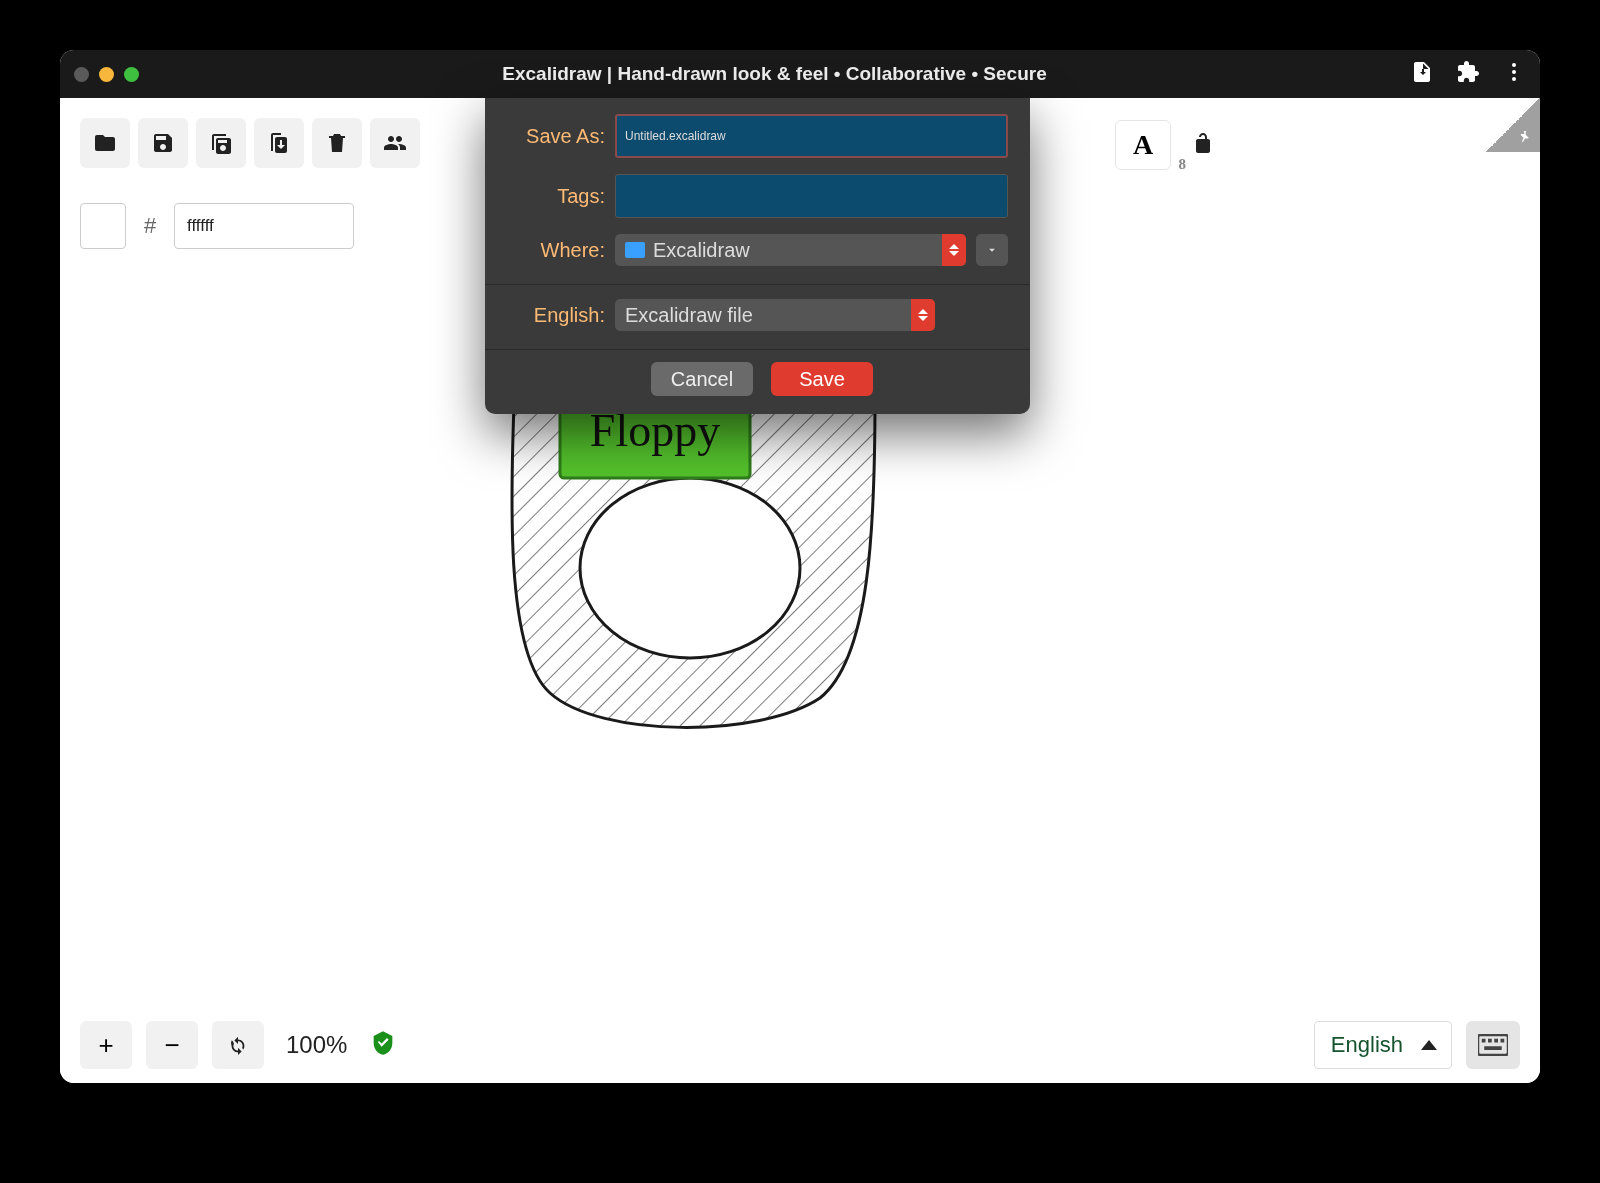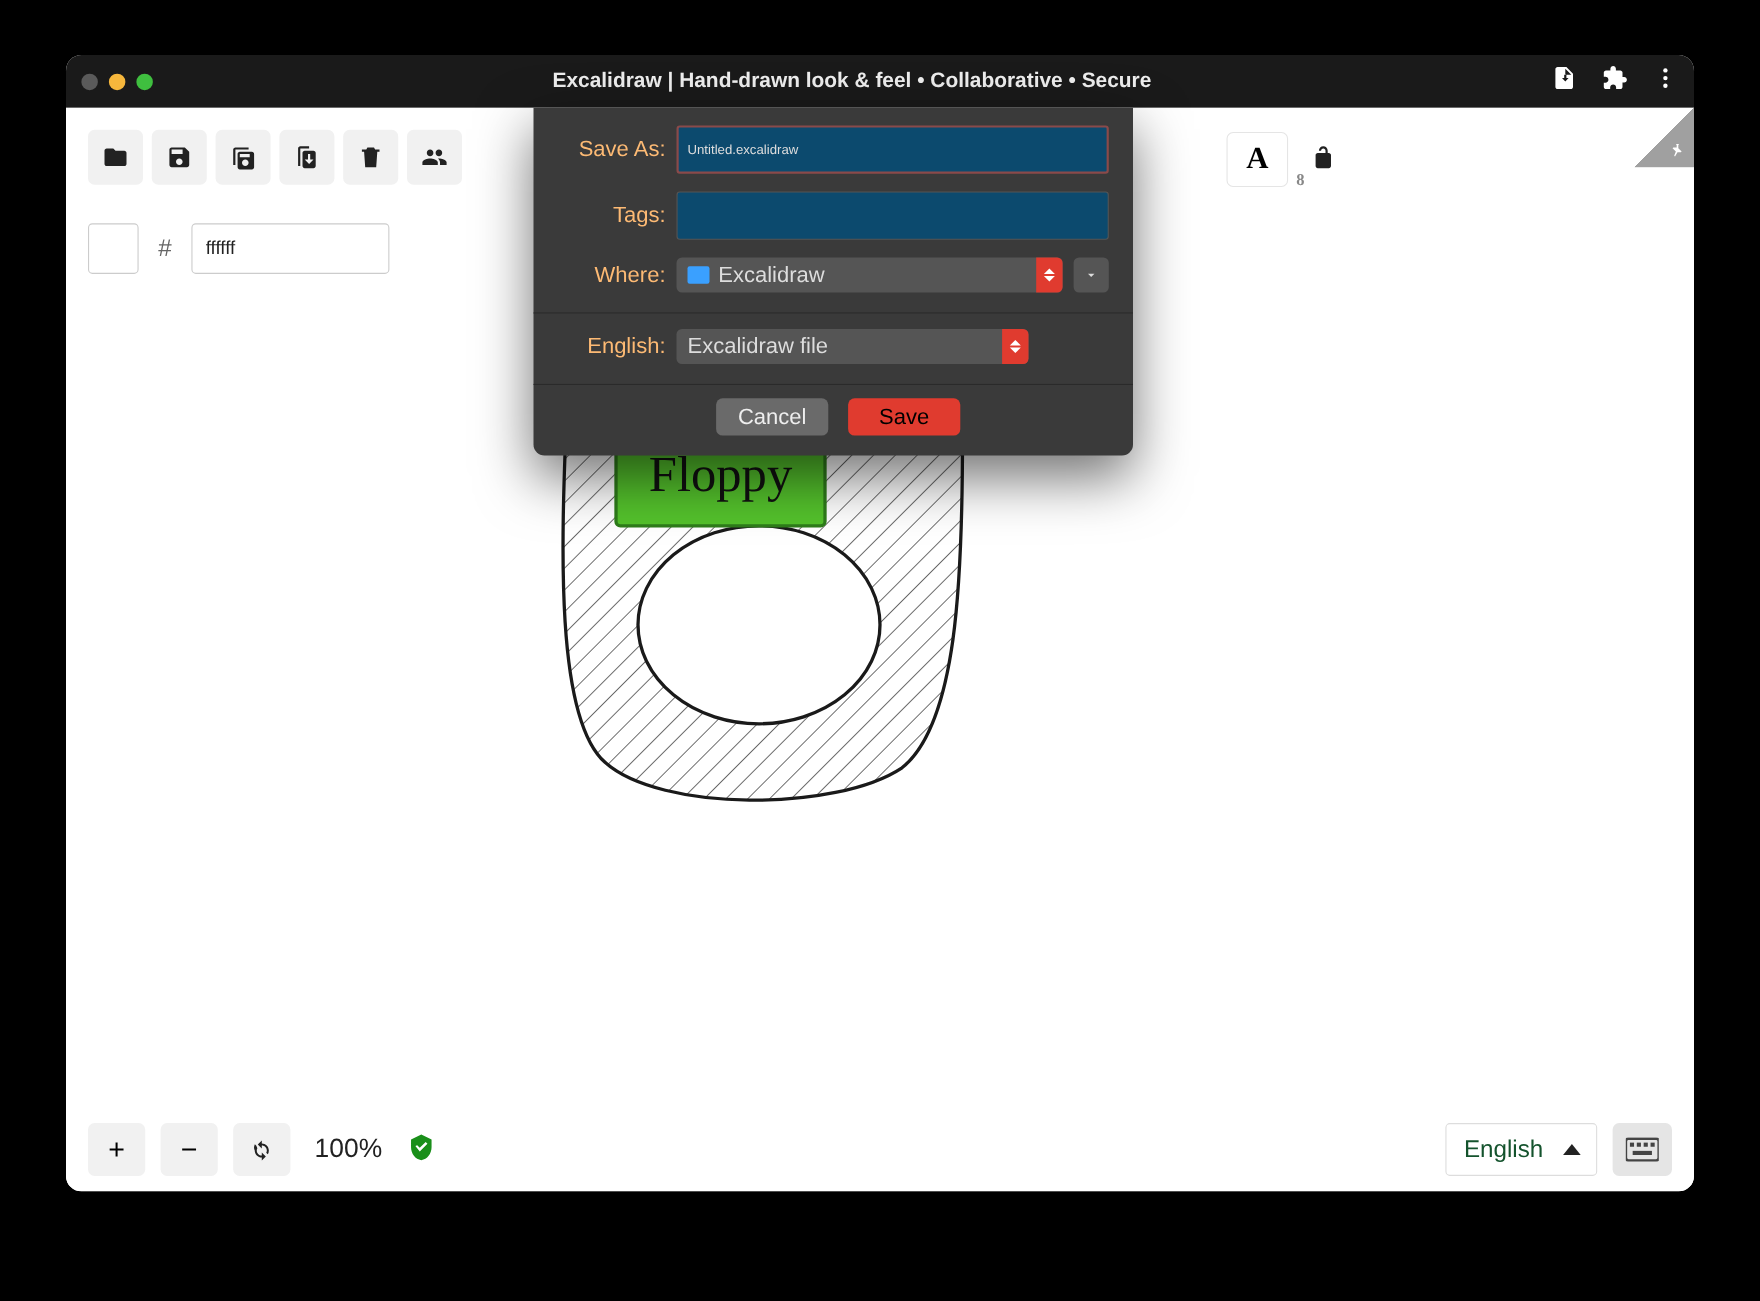--- a/index.html
+++ b/index.html
@@ -287,21 +287,21 @@
   }
   .dlg-btn {
     min-width: 102px;
     height: 34px;
     border-radius: 6px;
     display: flex; align-items: center; justify-content: center;
     font-size: 20px;
     cursor: pointer;
   }
   .dlg-btn.cancel { background: #6a6a6a; color: #eee; }
-  .dlg-btn.save   { background: #e03b2f; color: #000000; }
+  .dlg-btn.save   { background: #e03b2f; color: #ffffff; }
 
   
   .sticky-label {
     fill: #54c22c;
     stroke: #2e7d1a;
     stroke-width: 3;
   }
 </style>
 </head>
 <body>

